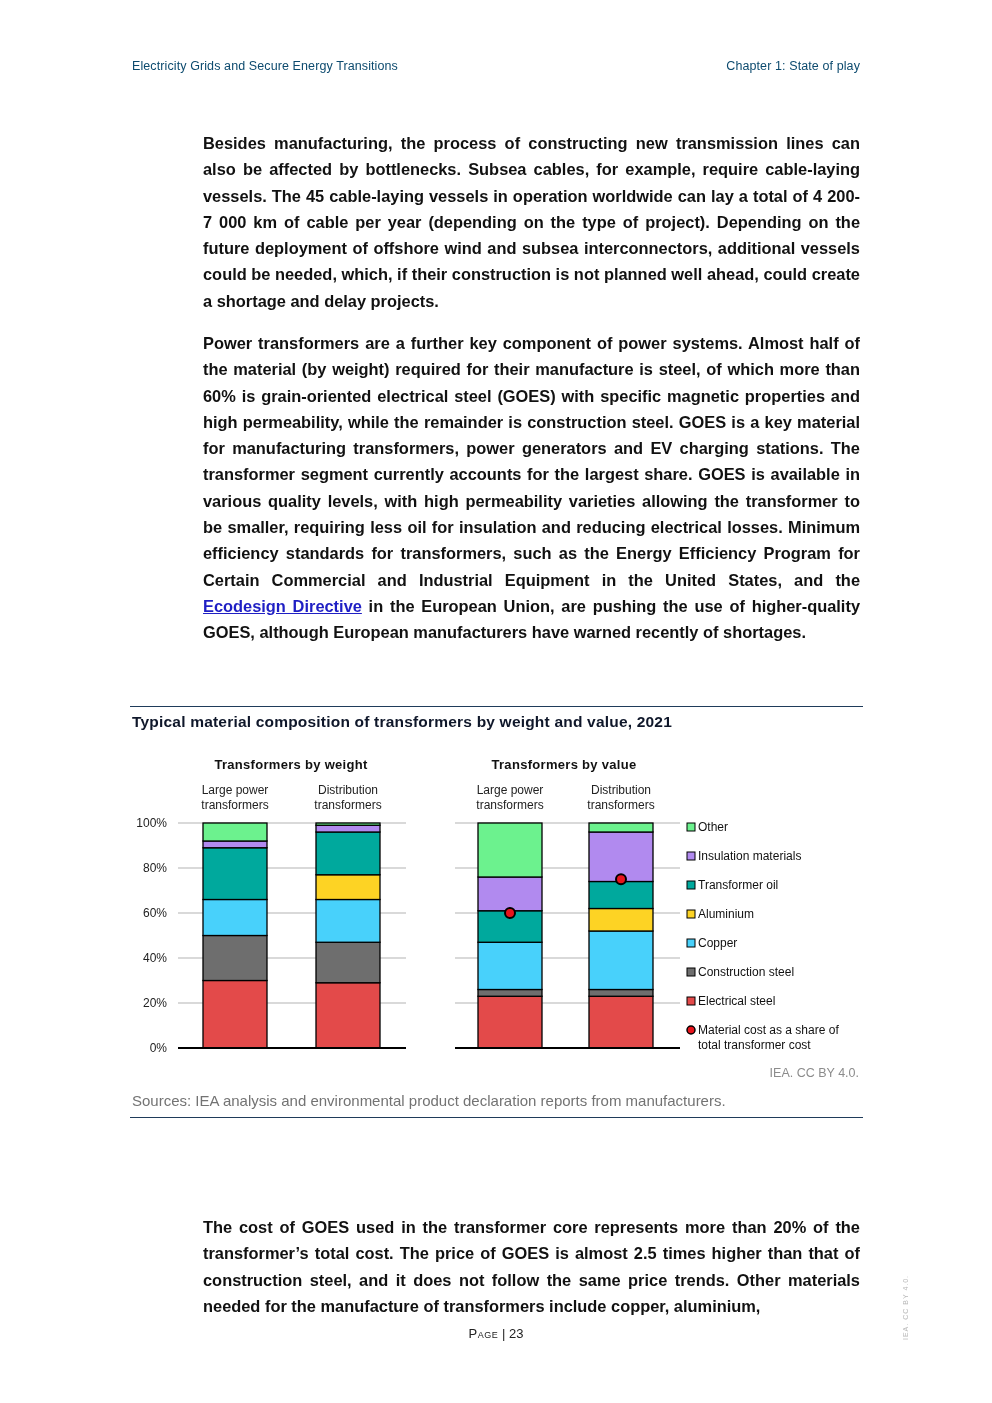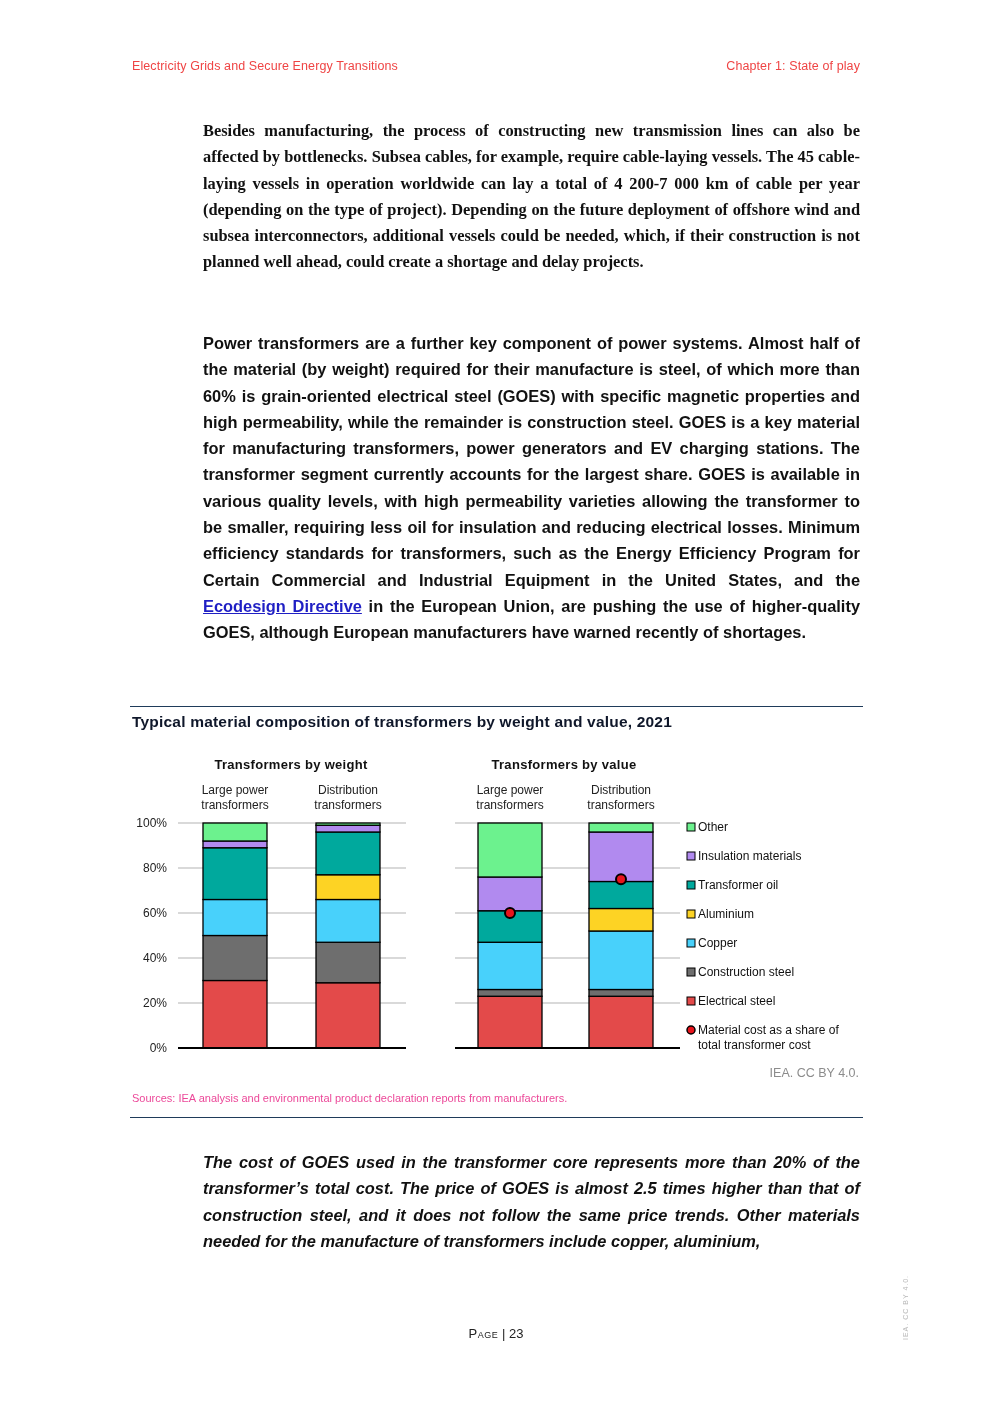--- a/index.html
+++ b/index.html
@@ -1,27 +1,27 @@
 <!DOCTYPE html>
 <html><head>
 <meta charset="utf-8">
 <style>
   html, body { margin: 0; padding: 0; background: #ffffff; }
   body { width: 992px; height: 1403px; position: relative; overflow: hidden; font-family: "Liberation Sans", sans-serif; color: #000; }
-  .hdr { position: absolute; top: 59px; font-size: 12.5px; color: #ef4444; letter-spacing: 0.1px; }
+  .hdr { position: absolute; top: 59px; font-size: 12.5px; color: #0c4a6e; letter-spacing: 0.1px; }
   .hdr-left { left: 132px; }
   .hdr-right { right: 132px; }
   .para { position: absolute; left: 203px; width: 657px; font-size: 16.4px; line-height: 26.3px; text-align: justify; font-weight: bold; color: #111; }
   .para a { color: #1f1fc4; text-decoration: underline; margin-top: 32px; }
-  .p1 { top: 118px; font-family: Liberation Serif, serif; }
+  .p1 { top: 130px; }
   .p2 { top: 330px; }
-  .p3 { top: 1149px; font-style: italic; }
+  .p3 { top: 1214px; }
   .rule { position: absolute; left: 130px; width: 733px; height: 1px; background: #1f3b5a; }
   .fig-title { position: absolute; left: 132px; top: 713px; font-size: 15.5px; font-weight: bold; color: #0f172a; letter-spacing: 0.2px; }
-  .sources { position: absolute; left: 132px; top: 1092px; font-size: 11px; color: #ec4899; }
+  .sources { position: absolute; left: 132px; top: 1092px; font-size: 15px; color: #737373; }
   .credit { position: absolute; right: 133px; top: 1066px; font-size: 12.5px; color: #8c8c8c; }
   svg#chart { position: absolute; left: 0; top: 0; }
   .page-num { position: absolute; top: 1326px; left: 0; width: 992px; text-align: center; font-size: 13px; color: #222; }
   .page-num .sc { font-variant: small-caps; letter-spacing: 0.5px; }
   .side-credit { position: absolute; left: 902px; top: 1340px; transform: rotate(-90deg); transform-origin: left top; font-size: 7px; color: #b8b8b8; letter-spacing: 1px; white-space: nowrap; }
 </style>
 </head>
 <body>
 
 <div class="hdr hdr-left">Electricity Grids and Secure Energy Transitions</div>

